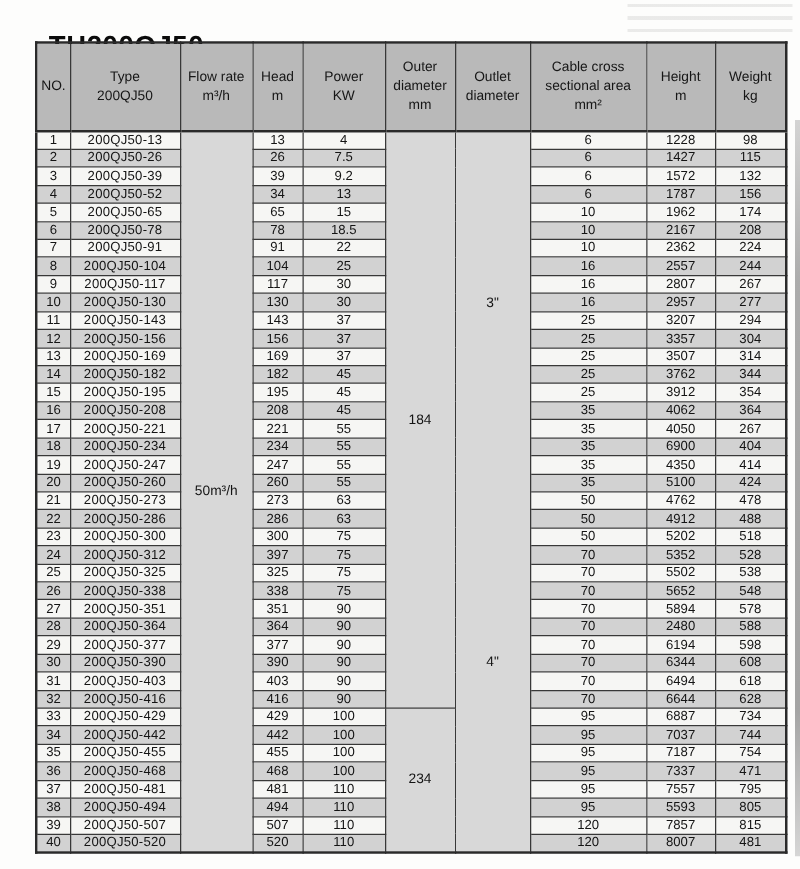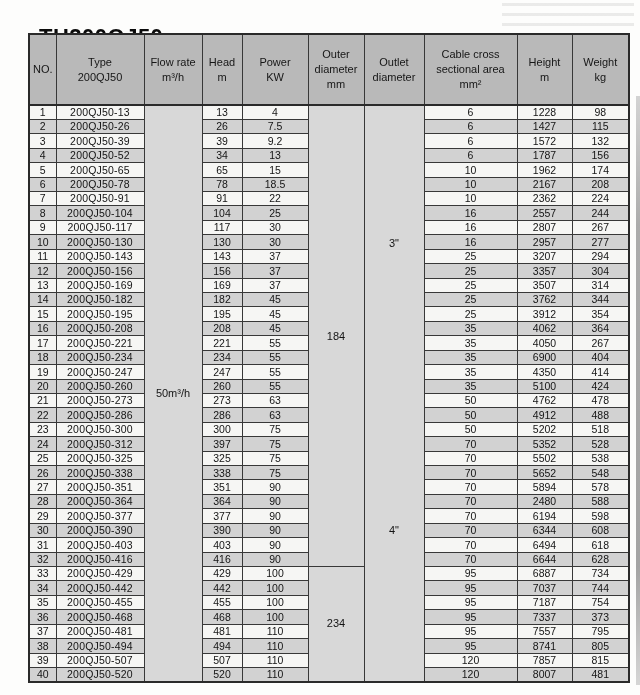--- a/index.html
+++ b/index.html
@@ -435,38 +435,38 @@
           <td>7187</td>
           <td>754</td>
         </tr>
         <tr>
           <td class="col-no">36</td>
           <td class="col-type">200QJ50-468</td>
           <td>468</td>
           <td>100</td>
           <td>95</td>
           <td>7337</td>
-          <td>373</td>
+          <td>471</td>
         </tr>
         <tr>
           <td class="col-no">37</td>
           <td class="col-type">200QJ50-481</td>
           <td>481</td>
           <td>110</td>
           <td>95</td>
           <td>7557</td>
           <td>795</td>
         </tr>
         <tr>
           <td class="col-no">38</td>
           <td class="col-type">200QJ50-494</td>
           <td>494</td>
           <td>110</td>
           <td>95</td>
-          <td>8741</td>
+          <td>5593</td>
           <td>805</td>
         </tr>
         <tr>
           <td class="col-no">39</td>
           <td class="col-type">200QJ50-507</td>
           <td>507</td>
           <td>110</td>
           <td>120</td>
           <td>7857</td>
           <td>815</td>

